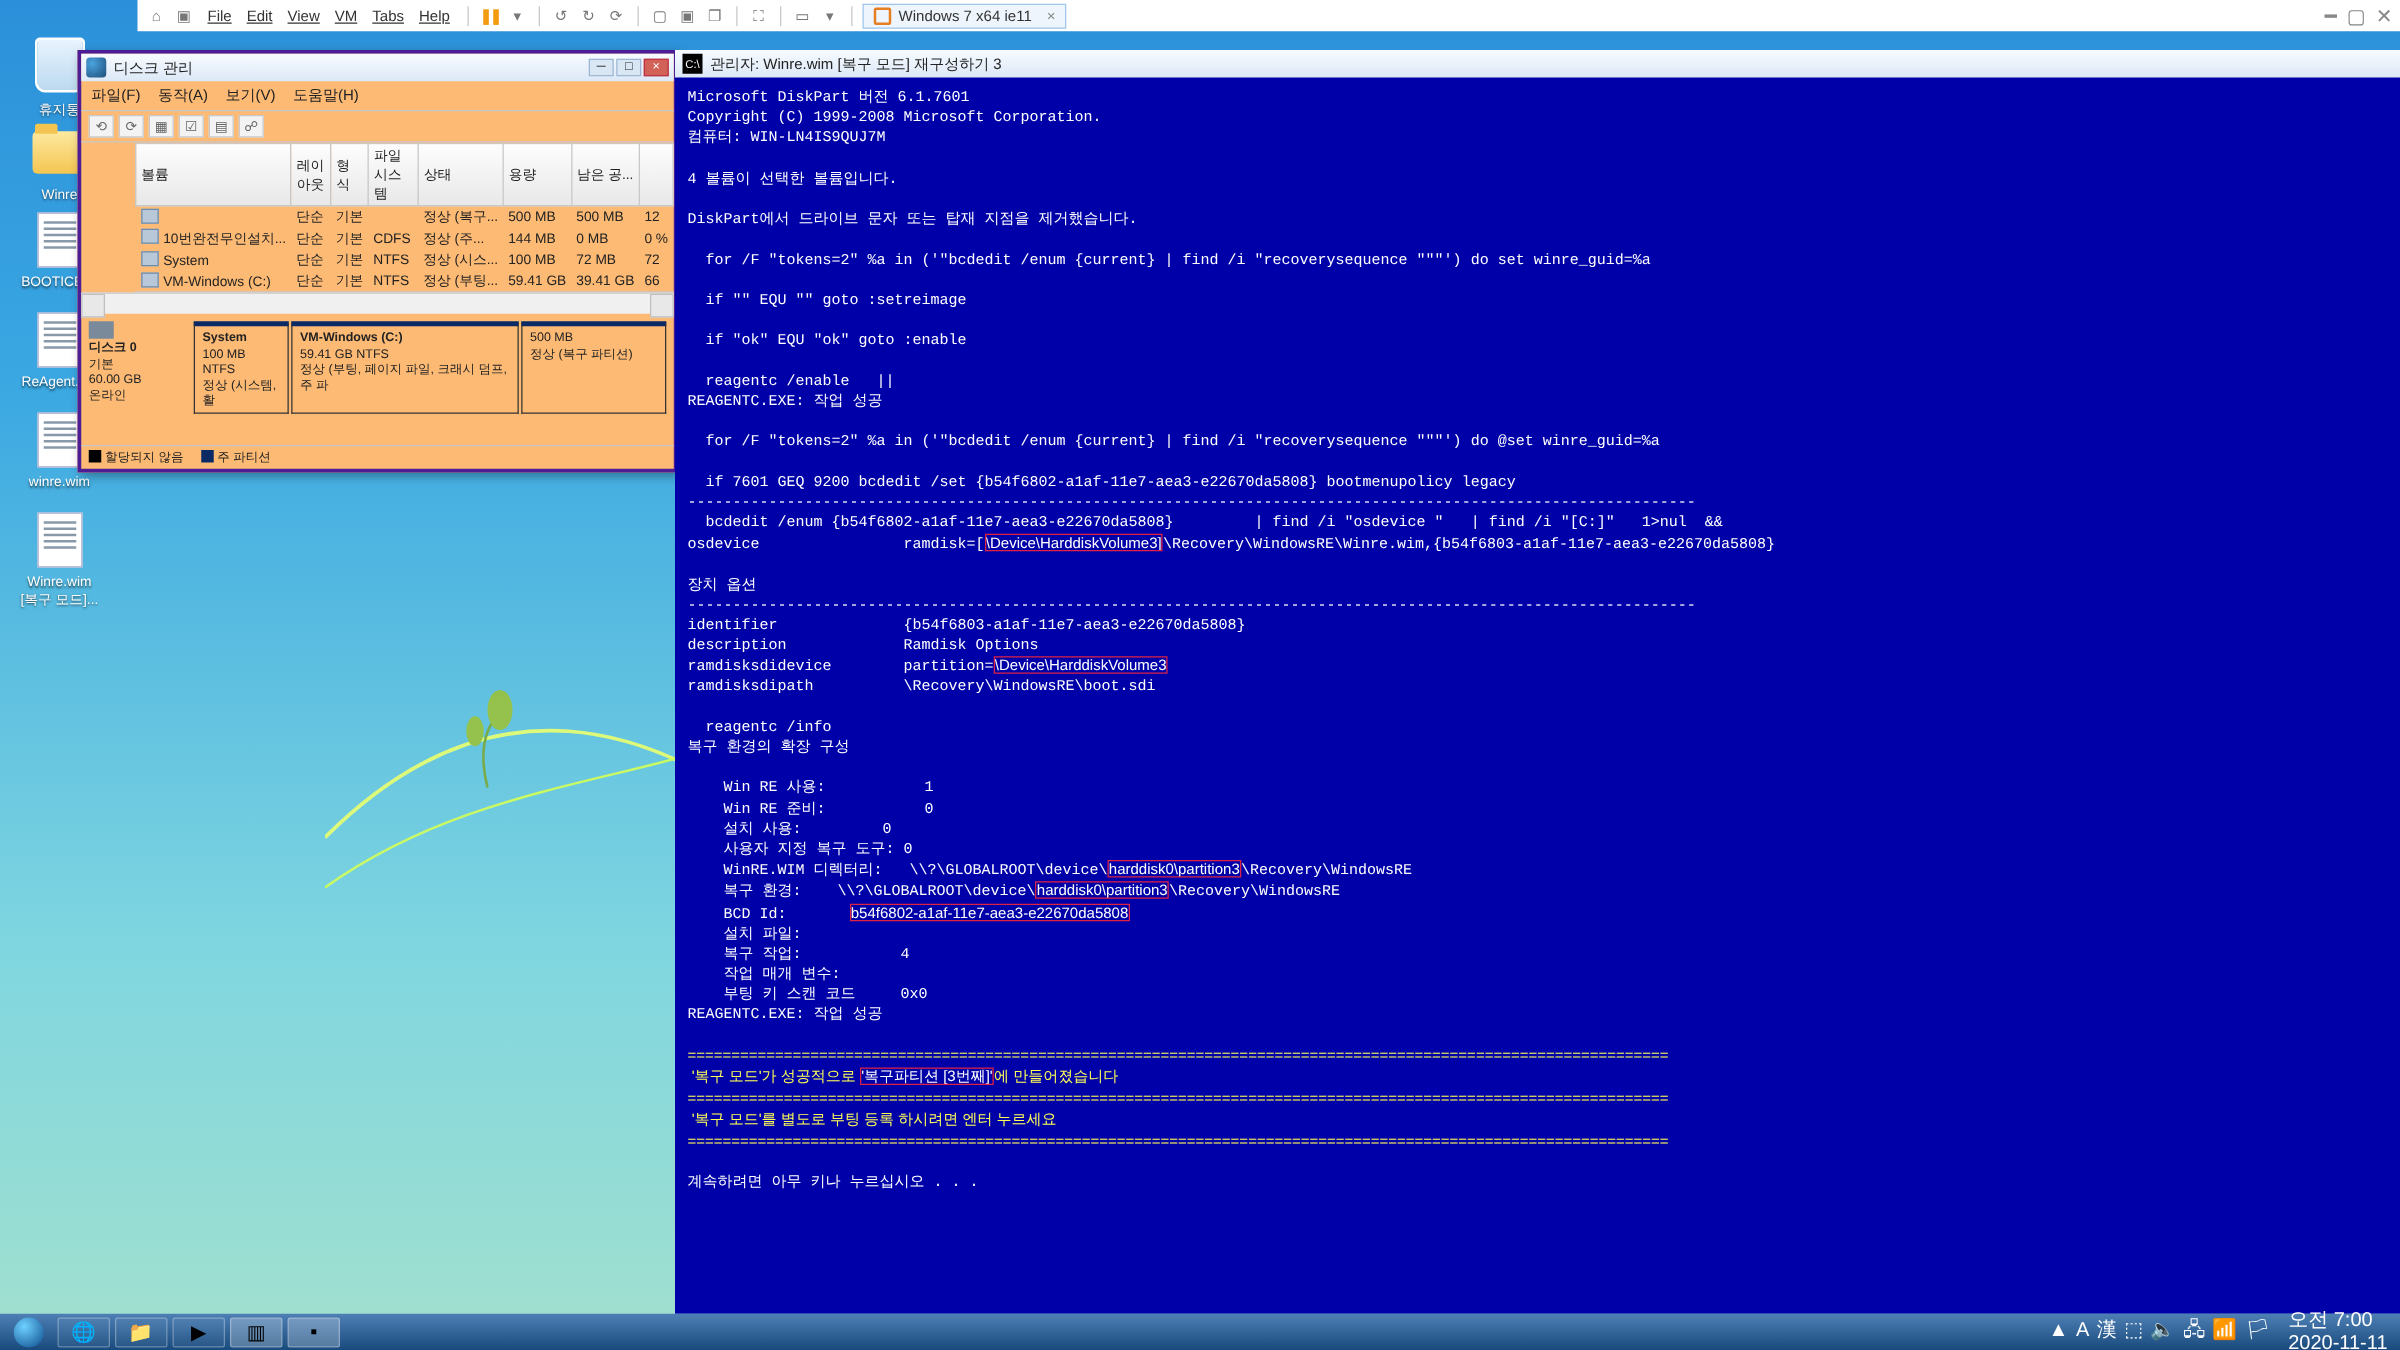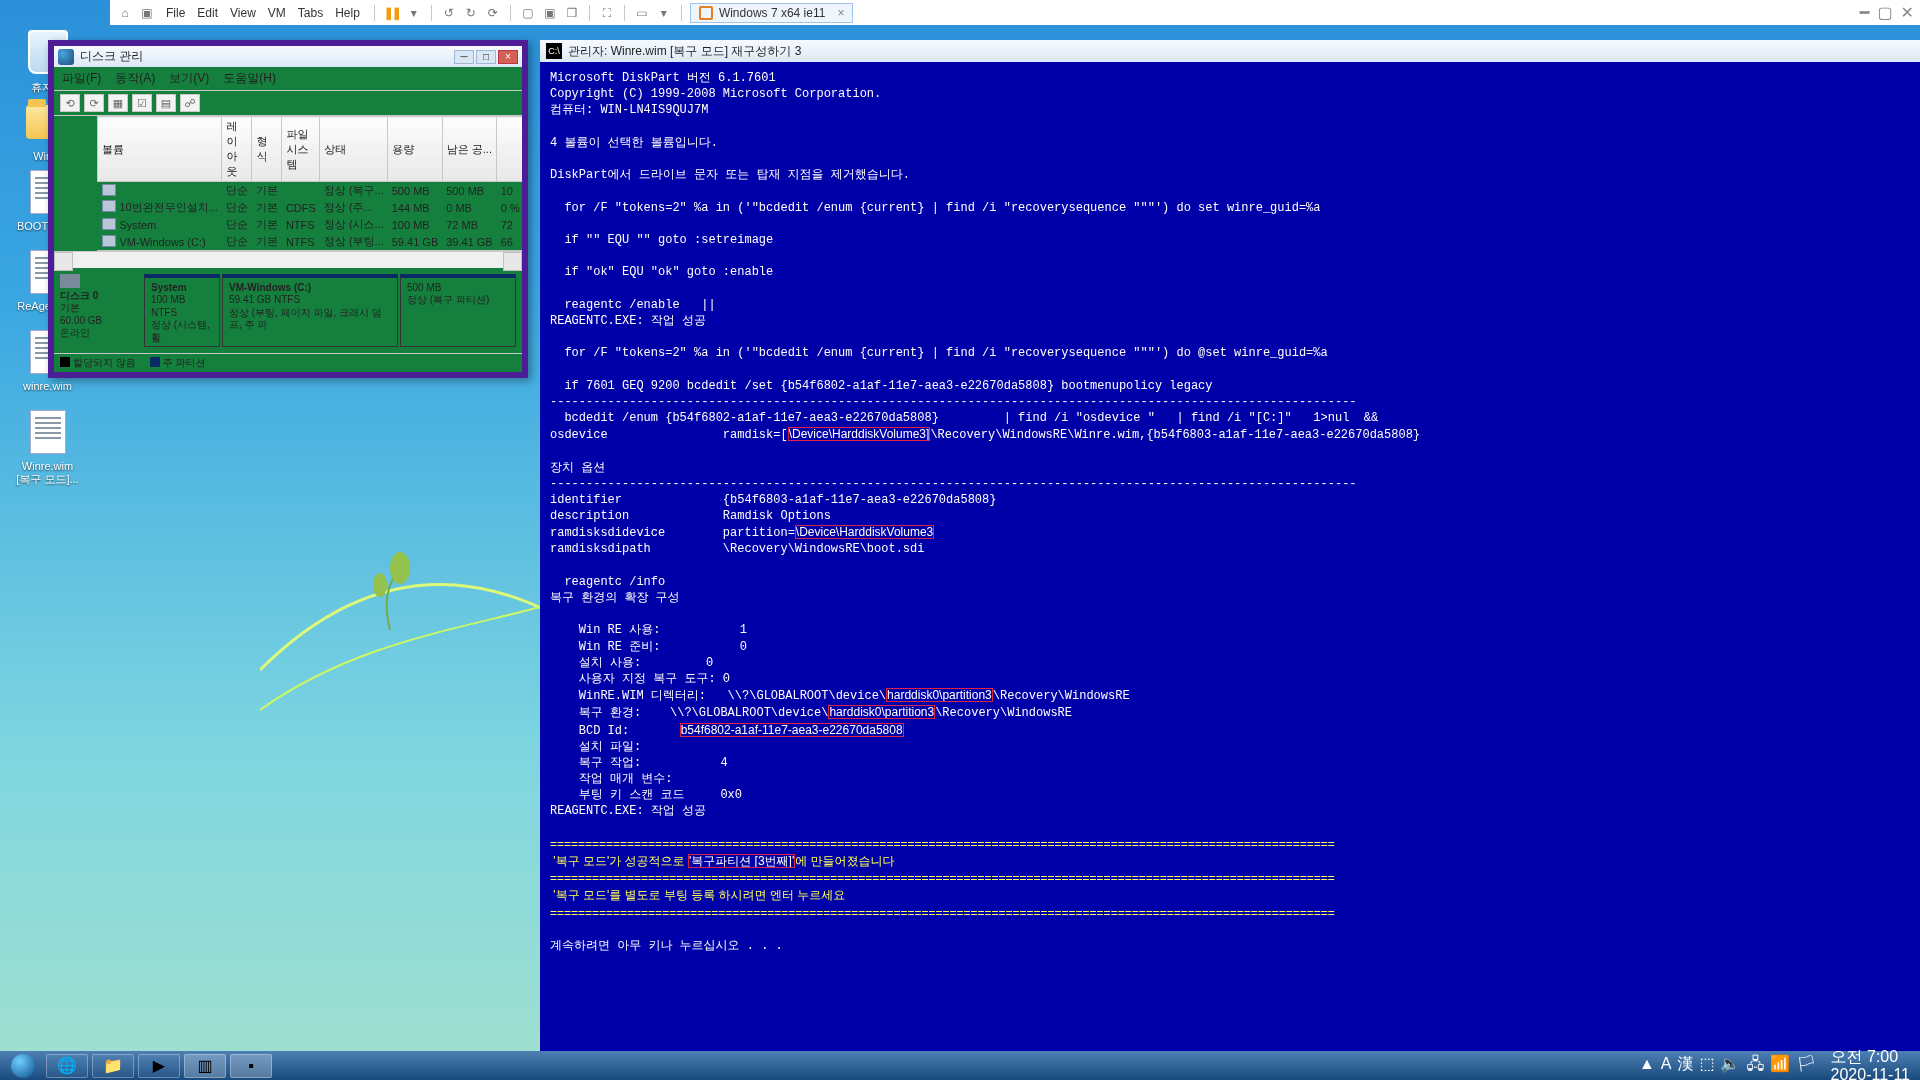--- a/index.html
+++ b/index.html
@@ -1,42 +1,42 @@
 <!DOCTYPE html>
 <html><head>
 <meta charset="utf-8">
 <style>
 * { margin: 0; padding: 0; box-sizing: border-box; font-family: "Malgun Gothic", "Segoe UI", Tahoma, sans-serif; }
 html, body { width: 1920px; height: 1080px; overflow: hidden; }
 body { background: linear-gradient(180deg, #2b90d9 0%, #3aa7e2 28%, #66c5e0 55%, #7fd6e0 70%, #a2e0ce 100%); position: relative; }
 
 
 .vm-bar { position:absolute; left:110px; top:0; right:0; height:25px; background:#fff; display:flex; align-items:center; font-size:12px; color:#333; padding:0 6px; gap:4px;}
-.vm-bar .pill { padding:2px 6px; cursor:default;}
+.vm-bar .pill { padding:2px 6px; cursor:default;text-decoration:underline;}
 .vm-bar .sep  { width:1px; height:16px; background:#c8c8c8; margin:0 4px;}
 .vm-bar .ico  { width:18px; height:18px; display:flex; align-items:center; justify-content:center; color:#777;}
 .vm-bar .tab  { display:flex; align-items:center; gap:6px; padding:2px 8px; border:1px solid transparent;}
 .vm-bar .tab.active { background:#eef5fd; border:1px solid #9fc6ea;text-align:center;}
 .vm-bar .tab .dot { width:14px; height:14px; border:2px solid #e67e22; border-radius:2px; }
 .vm-bar .tab-x { color:#888; margin-left:6px;}
 .vm-bar .pause { color:#f39c12; font-weight:bold; letter-spacing:-2px;}
 .vm-bar .right { margin-left:auto; display:flex; gap:8px; color:#888;}
 .vm-bar .right span { font-size:16px;}
 
 
 .dicon { position:absolute; width:75px; text-align:center; color:#fff; font-size:11px; text-shadow:0 1px 2px rgba(0,0,0,.7);}
 .dicon .glyph { width:48px; height:48px; margin:0 auto 4px; display:flex; align-items:center; justify-content:center; font-size:32px;}
 .folder { background:linear-gradient(180deg,#fde9a0,#f4c551); border-radius:4px; width:44px; height:34px; position:relative;}
 .folder::before { content:""; position:absolute; top:-6px; left:2px; width:18px; height:8px; background:#f4c551; border-radius:2px 2px 0 0;}
 .sheet  { background:#fff; width:36px; height:44px; border:1px solid #aac; position:relative;}
 .sheet::after { content:""; position:absolute; left:4px; right:4px; top:6px; height:2px; background:#89a; box-shadow:0 5px 0 #89a,0 10px 0 #89a,0 15px 0 #89a,0 20px 0 #89a;}
 .bin { width:40px; height:44px; border:2px solid #fff; border-radius:4px 4px 8px 8px; background:linear-gradient(180deg,#e8f4ff,#bcd9ef);}
 
 
-.win { position:absolute; left:48px; top:40px; width:480px; height:338px; background:#15803d; border:6px solid #4c1d95; box-shadow:3px 3px 8px rgba(0,0,0,.35); font-size:12px; color:#222; display:flex; flex-direction:column;}
+.win { position:absolute; left:62px; top:40px; width:480px; height:338px; background:#fdba74; border:3px solid #4c1d95; box-shadow:3px 3px 8px rgba(0,0,0,.35); font-size:12px; color:#222; display:flex; flex-direction:column;}
 .win .titlebar { display:flex; align-items:center; height:22px; background:linear-gradient(#f7fbff,#dce8f7); padding:0 4px; gap:6px;}
 .win .titlebar .ticon {width:16px;height:16px;background:radial-gradient(circle at 30% 30%,#4aa3df,#1e4e79);border-radius:3px;}
 .win .titlebar .btns { margin-left:auto; display:flex; gap:2px;}
 .win .titlebar .btns span { width:20px; height:14px; background:#d9e6f3; border:1px solid #9fb7d4; font-size:10px; line-height:12px; text-align:center;}
 .win .titlebar .btns .cl { background:#d26257; border-color:#b34; color:#fff;}
 .win .menu { display:flex; gap:14px; padding:3px 8px; border-bottom:1px solid #c8c8c8;}
 .win .tools { display:flex; gap:4px; padding:3px 6px; border-bottom:1px solid #c8c8c8;}
 .win .tools span { width:20px; height:18px; border:1px solid #c8c8c8; background:#f3f3f3; display:flex; align-items:center; justify-content:center; font-size:11px; color:#666;}
 .win .volgrid { flex:0 0 auto; overflow:hidden; border-bottom:1px solid #c8c8c8;margin-left:43px;}
 .win .volgrid table { width:100%; border-collapse:collapse; font-size:11px;}
@@ -205,21 +205,21 @@
         </thead>
       <tbody id="dm-body">
           <tr>
             <td class="ico"></td>
             <td>단순</td>
             <td>기본</td>
             <td></td>
             <td>정상 (복구...</td>
             <td>500 MB</td>
             <td>500 MB</td>
-            <td>10</td>
+            <td>12</td>
           </tr>
           <tr>
             <td class="ico">10번완전무인설치...</td>
             <td>단순</td>
             <td>기본</td>
             <td>CDFS</td>
             <td>정상 (주...</td>
             <td>144 MB</td>
             <td>0 MB</td>
             <td>0 %</td>

